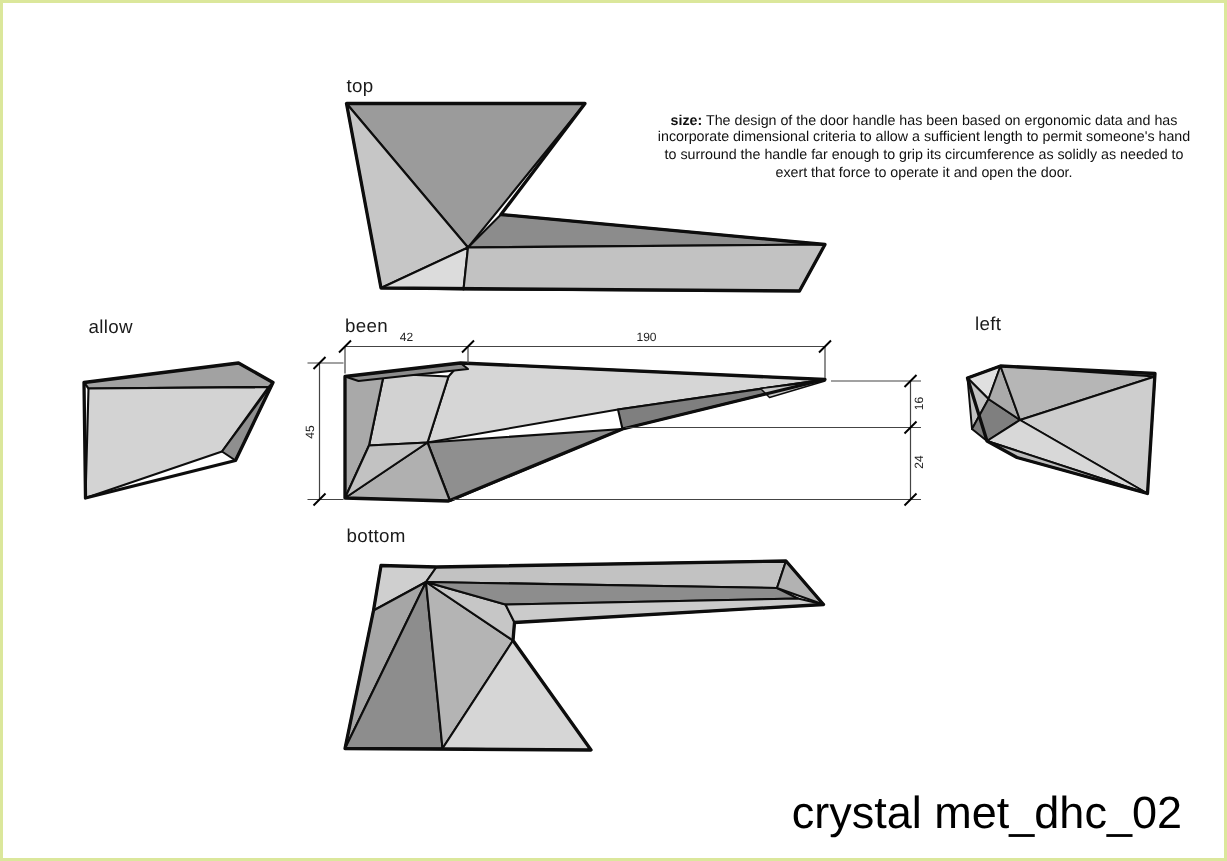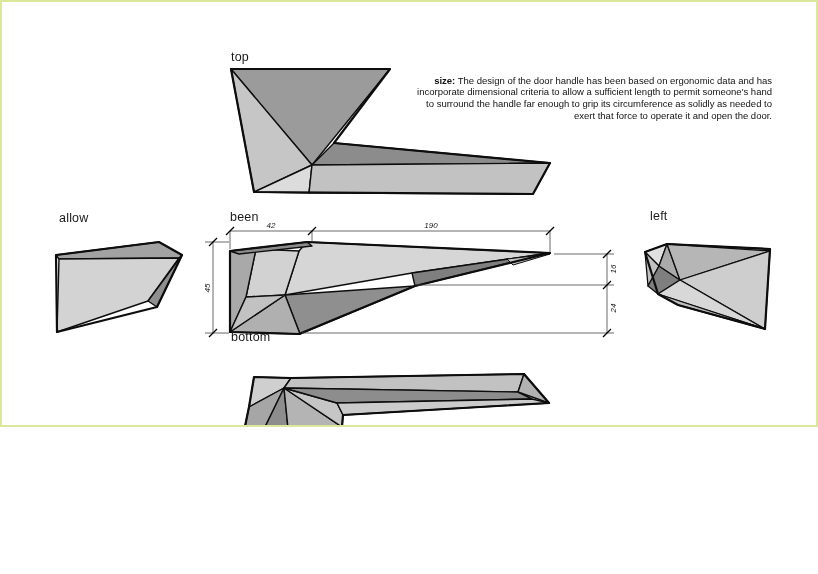--- a/index.html
+++ b/index.html
@@ -1,45 +1,44 @@
 <!DOCTYPE html>
 <html><head>
 <meta charset="utf-8">
 <style>
   html,body{margin:0;padding:0;background:#ffffff;}
   .page{
     position:relative;
-    width:818px;height:427px;
+    width:818px;height:574px;
     background:#ffffff;
     box-sizing:border-box;
     border:2px solid #dbe79b;
     font-family:"Liberation Sans", sans-serif;
     overflow:hidden;
   }
   .drawing-layer{position:absolute;left:0;top:0;width:818px;height:574px;}
   .view-label{
     position:absolute;
     font-size:12.5px;
     color:#1a1a1a;
     letter-spacing:0.2px;
     white-space:nowrap;
   }
   .size-note{
     position:absolute;
-    left:412px;top:63px;width:358px;
+    left:435px;top:63px;width:358px;
     font-size:9.5px;line-height:11.7px;color:#111;
-    text-align:right;
+    text-align:center;
   }
   .size-note b{font-weight:bold;}
   .dim-label{
     position:absolute;
     font-size:8px;color:#222;
     transform:translate(-50%,-50%);
     white-space:nowrap;
-    font-style:italic;
   }
   .dim-label.vertical{
     transform:translate(-50%,-50%) rotate(-90deg);
   }
   .drawing-title{
     position:absolute;
     left:0;top:524px;width:786px;
     text-align:right;
     font-size:30px;color:#000;
     font-weight:400;
@@ -135,24 +134,25 @@
         <line x1="601" y1="287" x2="609" y2="279"></line>
         <line x1="601" y1="335" x2="609" y2="327"></line>
       </g>
     </g>
   </svg>
 
   <span class="view-label" style="left:229px;top:48px">top</span>
   <span class="view-label" style="left:57px;top:209px">allow</span>
   <span class="view-label" style="left:228px;top:208px">been</span>
   <span class="view-label" style="left:648px;top:207px">left</span>
-  <span class="view-label" style="left:229px;top:328px">bottom</span>
+  <span class="view-label" style="left:229px;top:348px">bottom</span>
 
   <span class="dim-label" style="left:269px;top:223px">42</span>
   <span class="dim-label" style="left:429px;top:223px">190</span>
   <span class="dim-label vertical" style="left:205px;top:286px">45</span>
   <span class="dim-label vertical" style="left:611px;top:267px">16</span>
   <span class="dim-label vertical" style="left:611px;top:306px">24</span>
 
   <p class="size-note"><b>size:</b> <span>The design of the door handle has been based on ergonomic data and has incorporate dimensional criteria to allow a sufficient length to permit someone's hand to surround the handle far enough to grip its circumference as solidly as needed to exert that force to operate it and open the door.</span></p>
 
+  <div class="drawing-title">crystal met_dhc_02</div>
 
 </div>
 
 </body></html>

